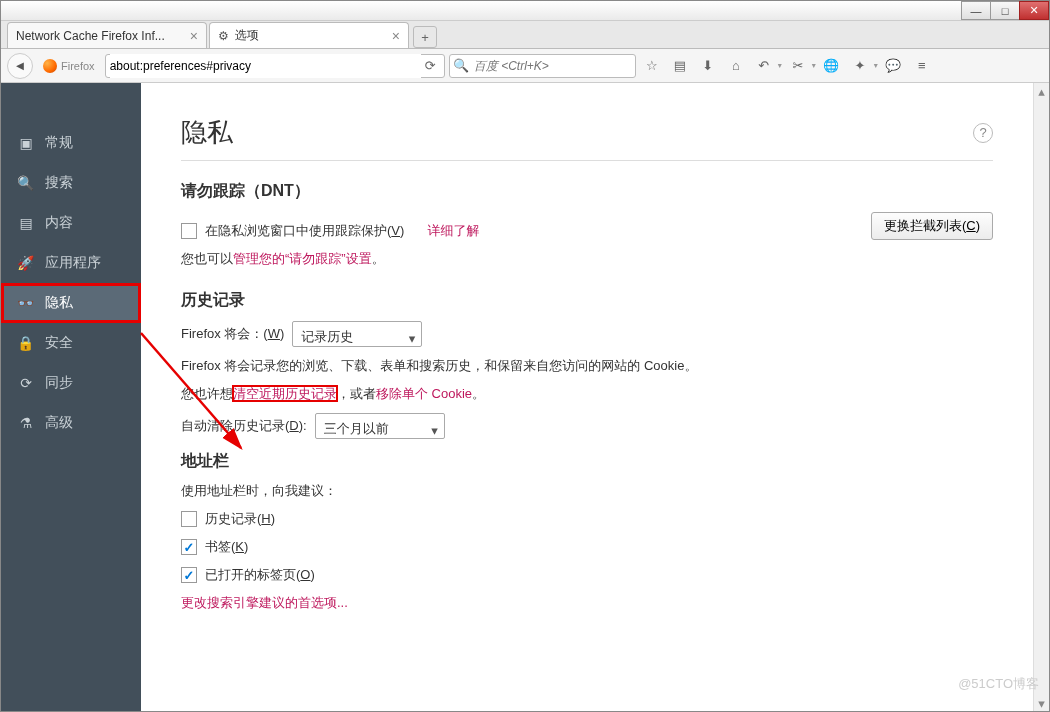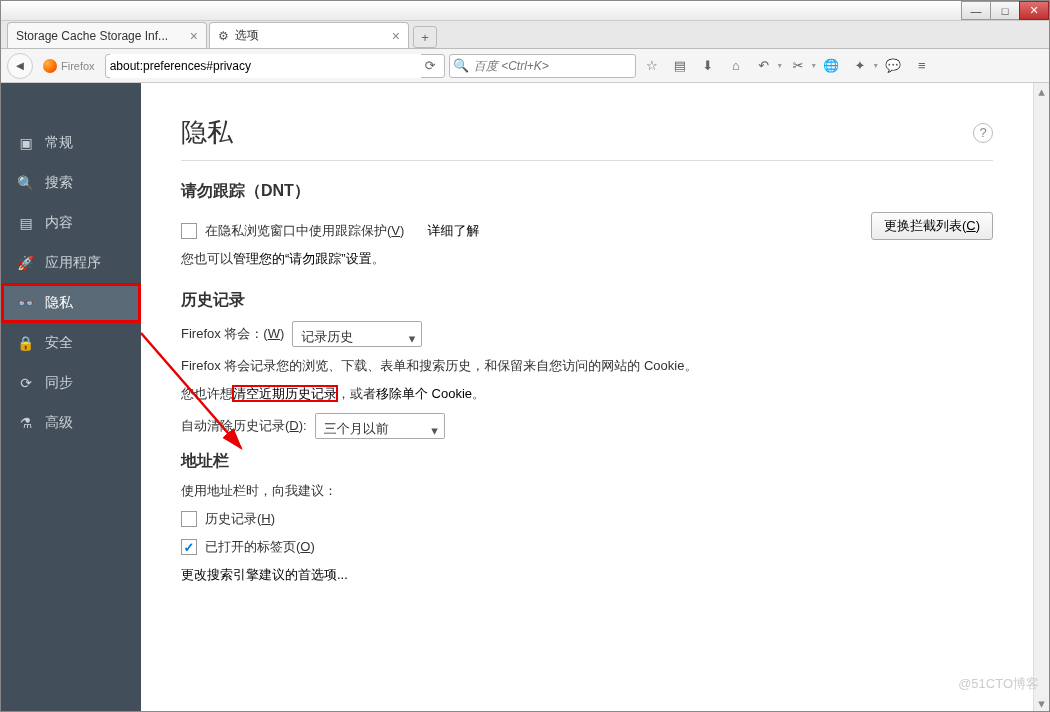--- a/index.html
+++ b/index.html
@@ -45,21 +45,21 @@
 
 .main { flex: 1; padding: 32px 40px 20px 40px; overflow: auto; position: relative; }
 .main h1 { font-size: 26px; font-weight: normal; margin-bottom: 10px; display: flex; align-items: center; justify-content: space-between; }
 .helpicon { width: 20px; height: 20px; border: 1px solid #bbb; border-radius: 50%; display: flex; align-items: center; justify-content: center; color: #888; font-size: 13px; cursor: pointer; }
 .hr { border: none; border-top: 1px solid #ddd; margin-bottom: 20px; }
 
 .section-title { font-size: 16px; font-weight: bold; margin: 12px 0 10px 0; }
 .row { display: flex; align-items: center; gap: 8px; margin: 10px 0; font-size: 13px; flex-wrap: wrap; }
 .checkbox { width: 16px; height: 16px; border: 1px solid #999; background: #fff; display: inline-flex; align-items: center; justify-content: center; cursor: pointer; }
 .checkbox.checked::after { content: "✓"; color: #0078d7; font-size: 13px; font-weight: bold; }
-a.link { color: #000000; text-decoration: none; cursor: pointer; }
+a.link { color: #be185d; text-decoration: none; cursor: pointer; }
 .btn { border: 1px solid #aaa; background: linear-gradient(#fdfdfd,#ececec); padding: 4px 12px; border-radius: 3px; font-size: 13px; cursor: pointer; }
 .select { border: 1px solid #aaa; height: 26px; padding: 0 16px 0 8px; background: #fff; border-radius: 2px; position: relative; display: inline-flex; align-items: flex-end; min-width: 130px; cursor: pointer; }
 .select::after { content: "▾"; position: absolute; right: 6px; color: #555; }
 .under { text-decoration: underline; }
 .arrow-svg { position: absolute; pointer-events: none; }
 
 .watermark { position: absolute; right: 10px; bottom: 18px; color: #ccc; font-size: 13px; }
 
 .dnt-row-top { display:flex; align-items:flex-start; }
 .dnt-left { flex:1; }
@@ -70,21 +70,21 @@
 <div class="window">
 
   <div class="titlebar">
     <div class="winbtn">—</div>
     <div class="winbtn">□</div>
     <div class="winbtn close">✕</div>
   </div>
 
   <div class="tabbar">
     <div class="tab">
-      <span>Storage Cache Storage Inf...</span>
+      <span>Network Cache Firefox Inf...</span>
       <span class="closex">×</span>
     </div>
     <div class="tab active">
       <span class="gear">⚙</span>
       <span>选项</span>
       <span class="closex">×</span>
     </div>
     <div class="newtab">+</div>
   </div>
 
@@ -215,20 +215,26 @@
         </div>
       <div class="row">
         <span class="checkbox"></span>
         <span>
           <span>历史记录(</span><span class="under">H</span><span>)</span>
         </span>
       </div>
       <div class="row">
         <span class="checkbox checked"></span>
         <span>
+          <span>书签(</span><span class="under">K</span><span>)</span>
+        </span>
+      </div>
+      <div class="row">
+        <span class="checkbox checked"></span>
+        <span>
           <span>已打开的标签页(</span><span class="under">O</span><span>)</span>
         </span>
       </div>
       <div class="row">
           <a class="link">更改搜索引擎建议的首选项...</a>
         </div>
 
     </div>
 
     <div class="vscroll">

